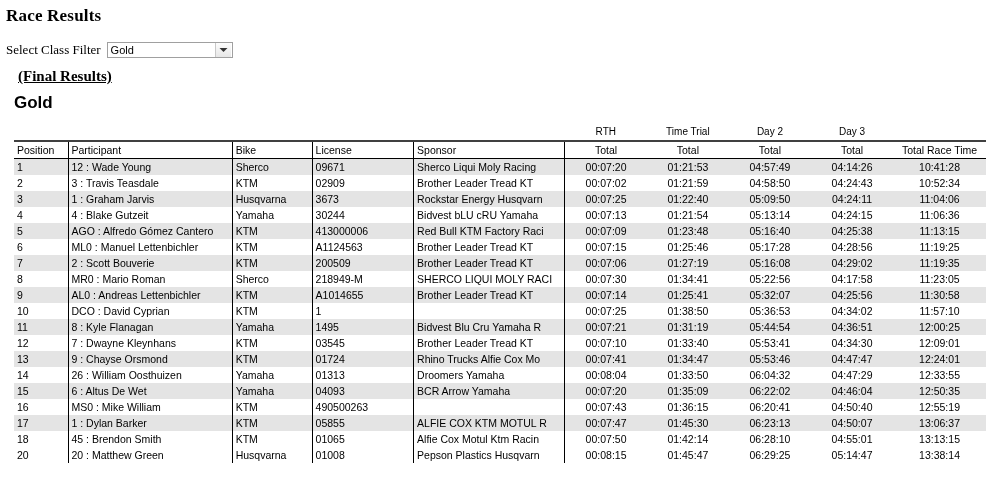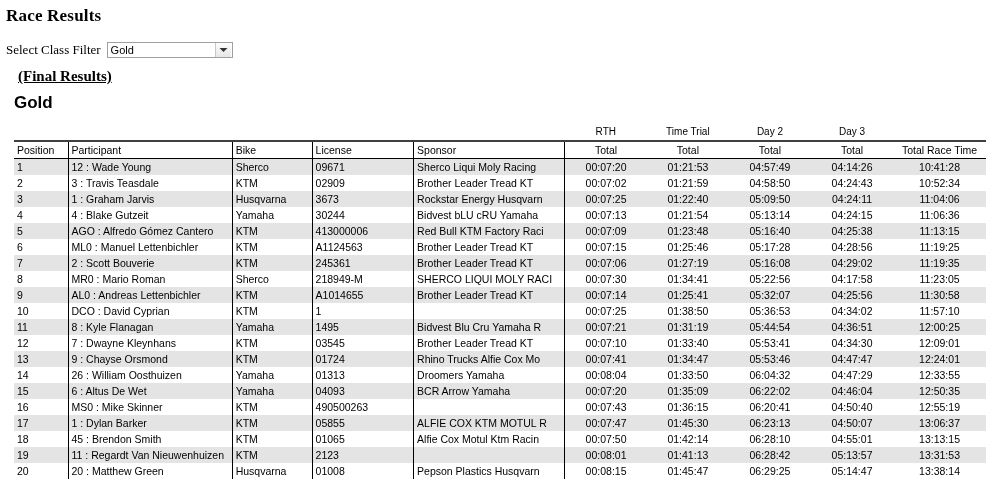--- a/index.html
+++ b/index.html
@@ -257,21 +257,21 @@
           <td class="ctr vline">00:07:15</td>
           <td class="ctr">01:25:46</td>
           <td class="ctr">05:17:28</td>
           <td class="ctr">04:28:56</td>
           <td class="ctr">11:19:25</td>
         </tr>
         <tr class="alt">
           <td class="">7</td>
           <td class="vline">2 : Scott Bouverie</td>
           <td class="vline">KTM</td>
-          <td class="vline">245361</td>
+          <td class="vline">200509</td>
           <td class="vline">Brother Leader Tread KT</td>
           <td class="ctr vline">00:07:06</td>
           <td class="ctr">01:27:19</td>
           <td class="ctr">05:16:08</td>
           <td class="ctr">04:29:02</td>
           <td class="ctr">11:19:35</td>
         </tr>
         <tr>
           <td class="">8</td>
           <td class="vline">MR0 : Mario Roman</td>
@@ -363,21 +363,21 @@
           <td class="vline">04093</td>
           <td class="vline">BCR Arrow Yamaha</td>
           <td class="ctr vline">00:07:20</td>
           <td class="ctr">01:35:09</td>
           <td class="ctr">06:22:02</td>
           <td class="ctr">04:46:04</td>
           <td class="ctr">12:50:35</td>
         </tr>
         <tr>
           <td class="">16</td>
-          <td class="vline">MS0 : Mike Skinner</td>
+          <td class="vline">MS0 : Mike William</td>
           <td class="vline">KTM</td>
           <td class="vline">490500263</td>
           <td class="vline"></td>
           <td class="ctr vline">00:07:43</td>
           <td class="ctr">01:36:15</td>
           <td class="ctr">06:20:41</td>
           <td class="ctr">04:50:40</td>
           <td class="ctr">12:55:19</td>
         </tr>
         <tr class="alt">
@@ -396,32 +396,20 @@
           <td class="">18</td>
           <td class="vline">45 : Brendon Smith</td>
           <td class="vline">KTM</td>
           <td class="vline">01065</td>
           <td class="vline">Alfie Cox Motul Ktm Racin</td>
           <td class="ctr vline">00:07:50</td>
           <td class="ctr">01:42:14</td>
           <td class="ctr">06:28:10</td>
           <td class="ctr">04:55:01</td>
           <td class="ctr">13:13:15</td>
-        </tr>
-        <tr class="alt">
-          <td class="">19</td>
-          <td class="vline">11 : Regardt Van Nieuwenhuizen</td>
-          <td class="vline">KTM</td>
-          <td class="vline">2123</td>
-          <td class="vline"></td>
-          <td class="ctr vline">00:08:01</td>
-          <td class="ctr">01:41:13</td>
-          <td class="ctr">06:28:42</td>
-          <td class="ctr">05:13:57</td>
-          <td class="ctr">13:31:53</td>
         </tr>
         <tr>
           <td class="">20</td>
           <td class="vline">20 : Matthew Green</td>
           <td class="vline">Husqvarna</td>
           <td class="vline">01008</td>
           <td class="vline">Pepson Plastics Husqvarn</td>
           <td class="ctr vline">00:08:15</td>
           <td class="ctr">01:45:47</td>
           <td class="ctr">06:29:25</td>

